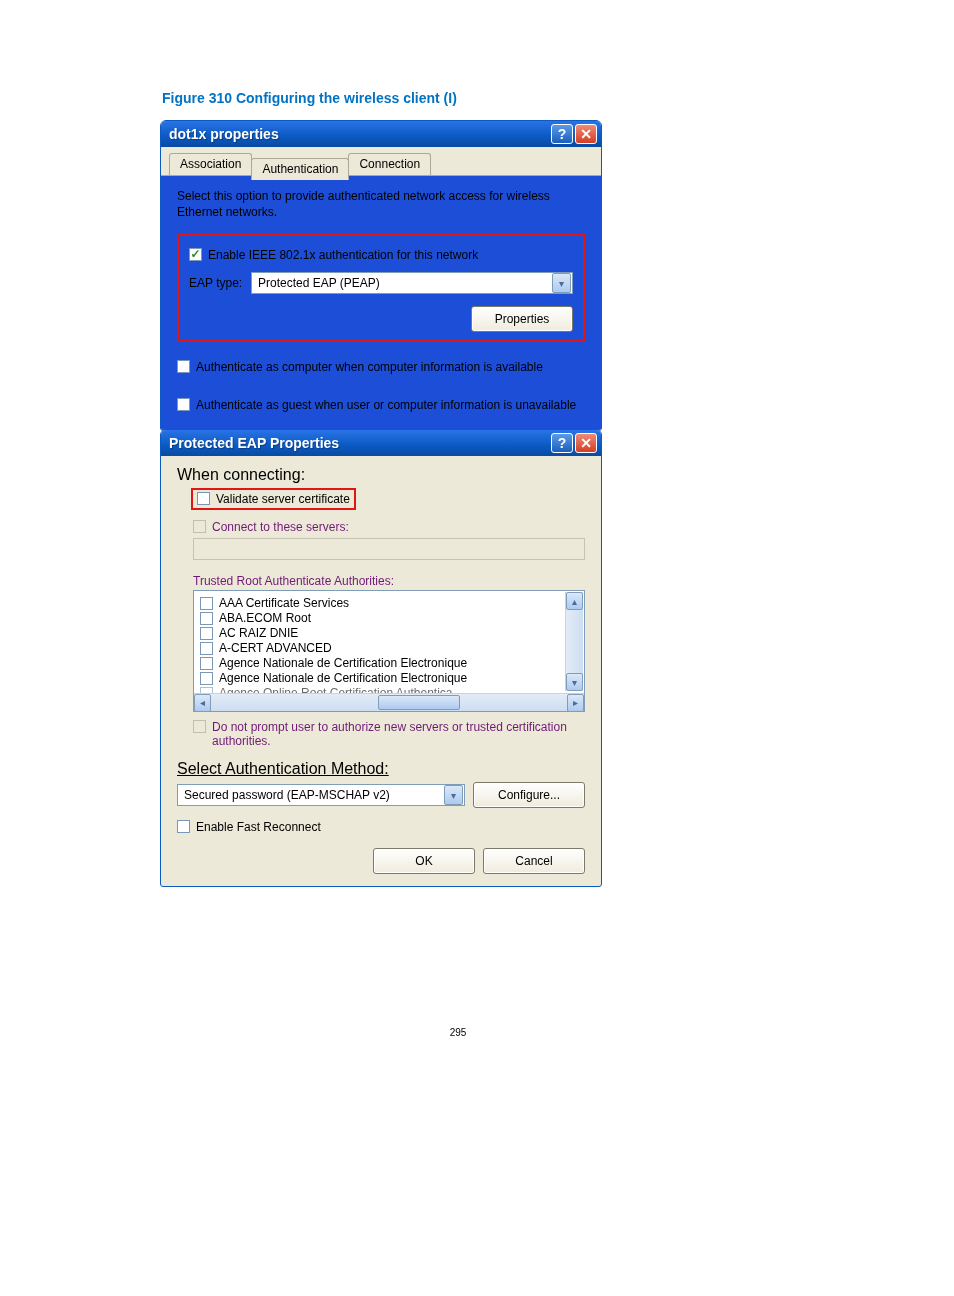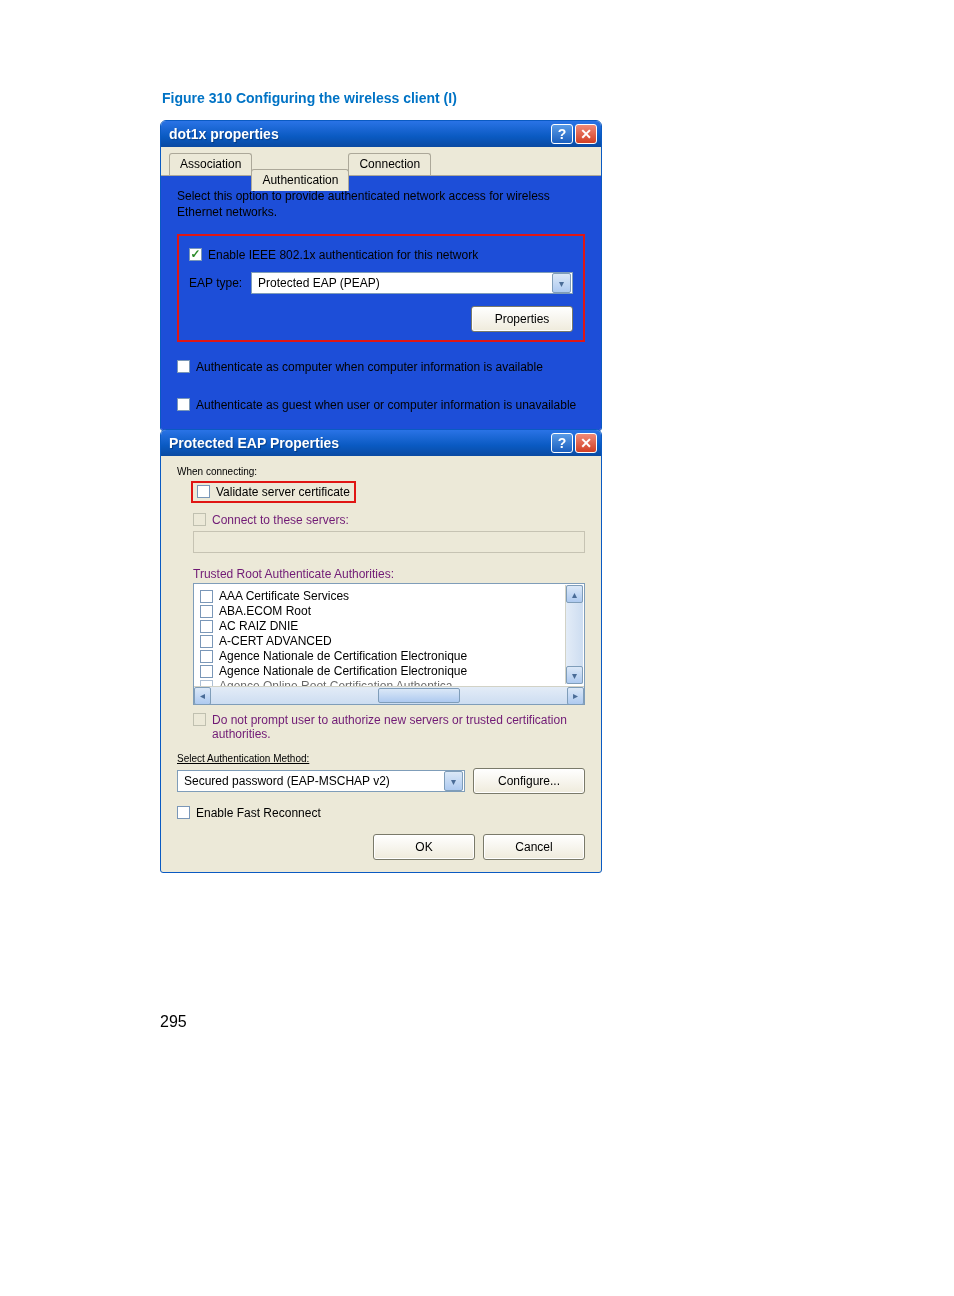--- a/index.html
+++ b/index.html
@@ -86,21 +86,21 @@
     border-bottom: none;
     border-radius: 3px 3px 0 0;
     background: #ece9d8;
     margin-right: -1px;
     font-size: 12px;
     cursor: default;
   }
   .xp-tab.active {
     background: #ece9d8;
     position: relative;
-    top: 16px;
+    top: 5px;
     border-bottom: 1px solid #ece9d8;
   }
   .xp-body {
     padding: 12px 16px 14px 16px;
     background: #1d4ed8;
   }
 
   .section-text {
     font-size: 12px;
     line-height: 1.35;
@@ -195,21 +195,21 @@
     border: 1px solid #0a5ac2;
     border-radius: 6px 6px 3px 3px;
     overflow: hidden;
     background: #ece9d8;
     margin-top: -2px;
   }
   .peap-body {
     padding: 10px 16px 12px 16px;
   }
   .peap-body .label {
-    font-size: 10px;
+    font-size: 16px;
     margin-bottom: 4px;
   }
   .red-inline-box {
     display:inline-block;
     border: 2px solid #e01614;
     padding: 2px 4px;
     margin-left: 14px;
   }
   .indent { margin-left: 16px; }
   .xp-textinput {
@@ -273,21 +273,22 @@
   .peap-note { margin: 8px 0 12px 0; }
   .peap-dropdown-row {
     display:flex; align-items:center; gap:8px;
   }
   .peap-dropdown-row .xp-dropdown { max-width: 300px; }
   .dialog-buttons {
     display:flex; justify-content:flex-end; gap:8px;
     margin-top:14px;
   }
   .page-number {
-    font-size:16px;
+    text-align:center;
+    font-size:10px;
     margin-top:140px;
   }
 </style>
 </head>
 <body>
 
 <div class="page">
 
   <div class="figure-caption">Figure 310 Configuring the wireless client (I)</div>
 

